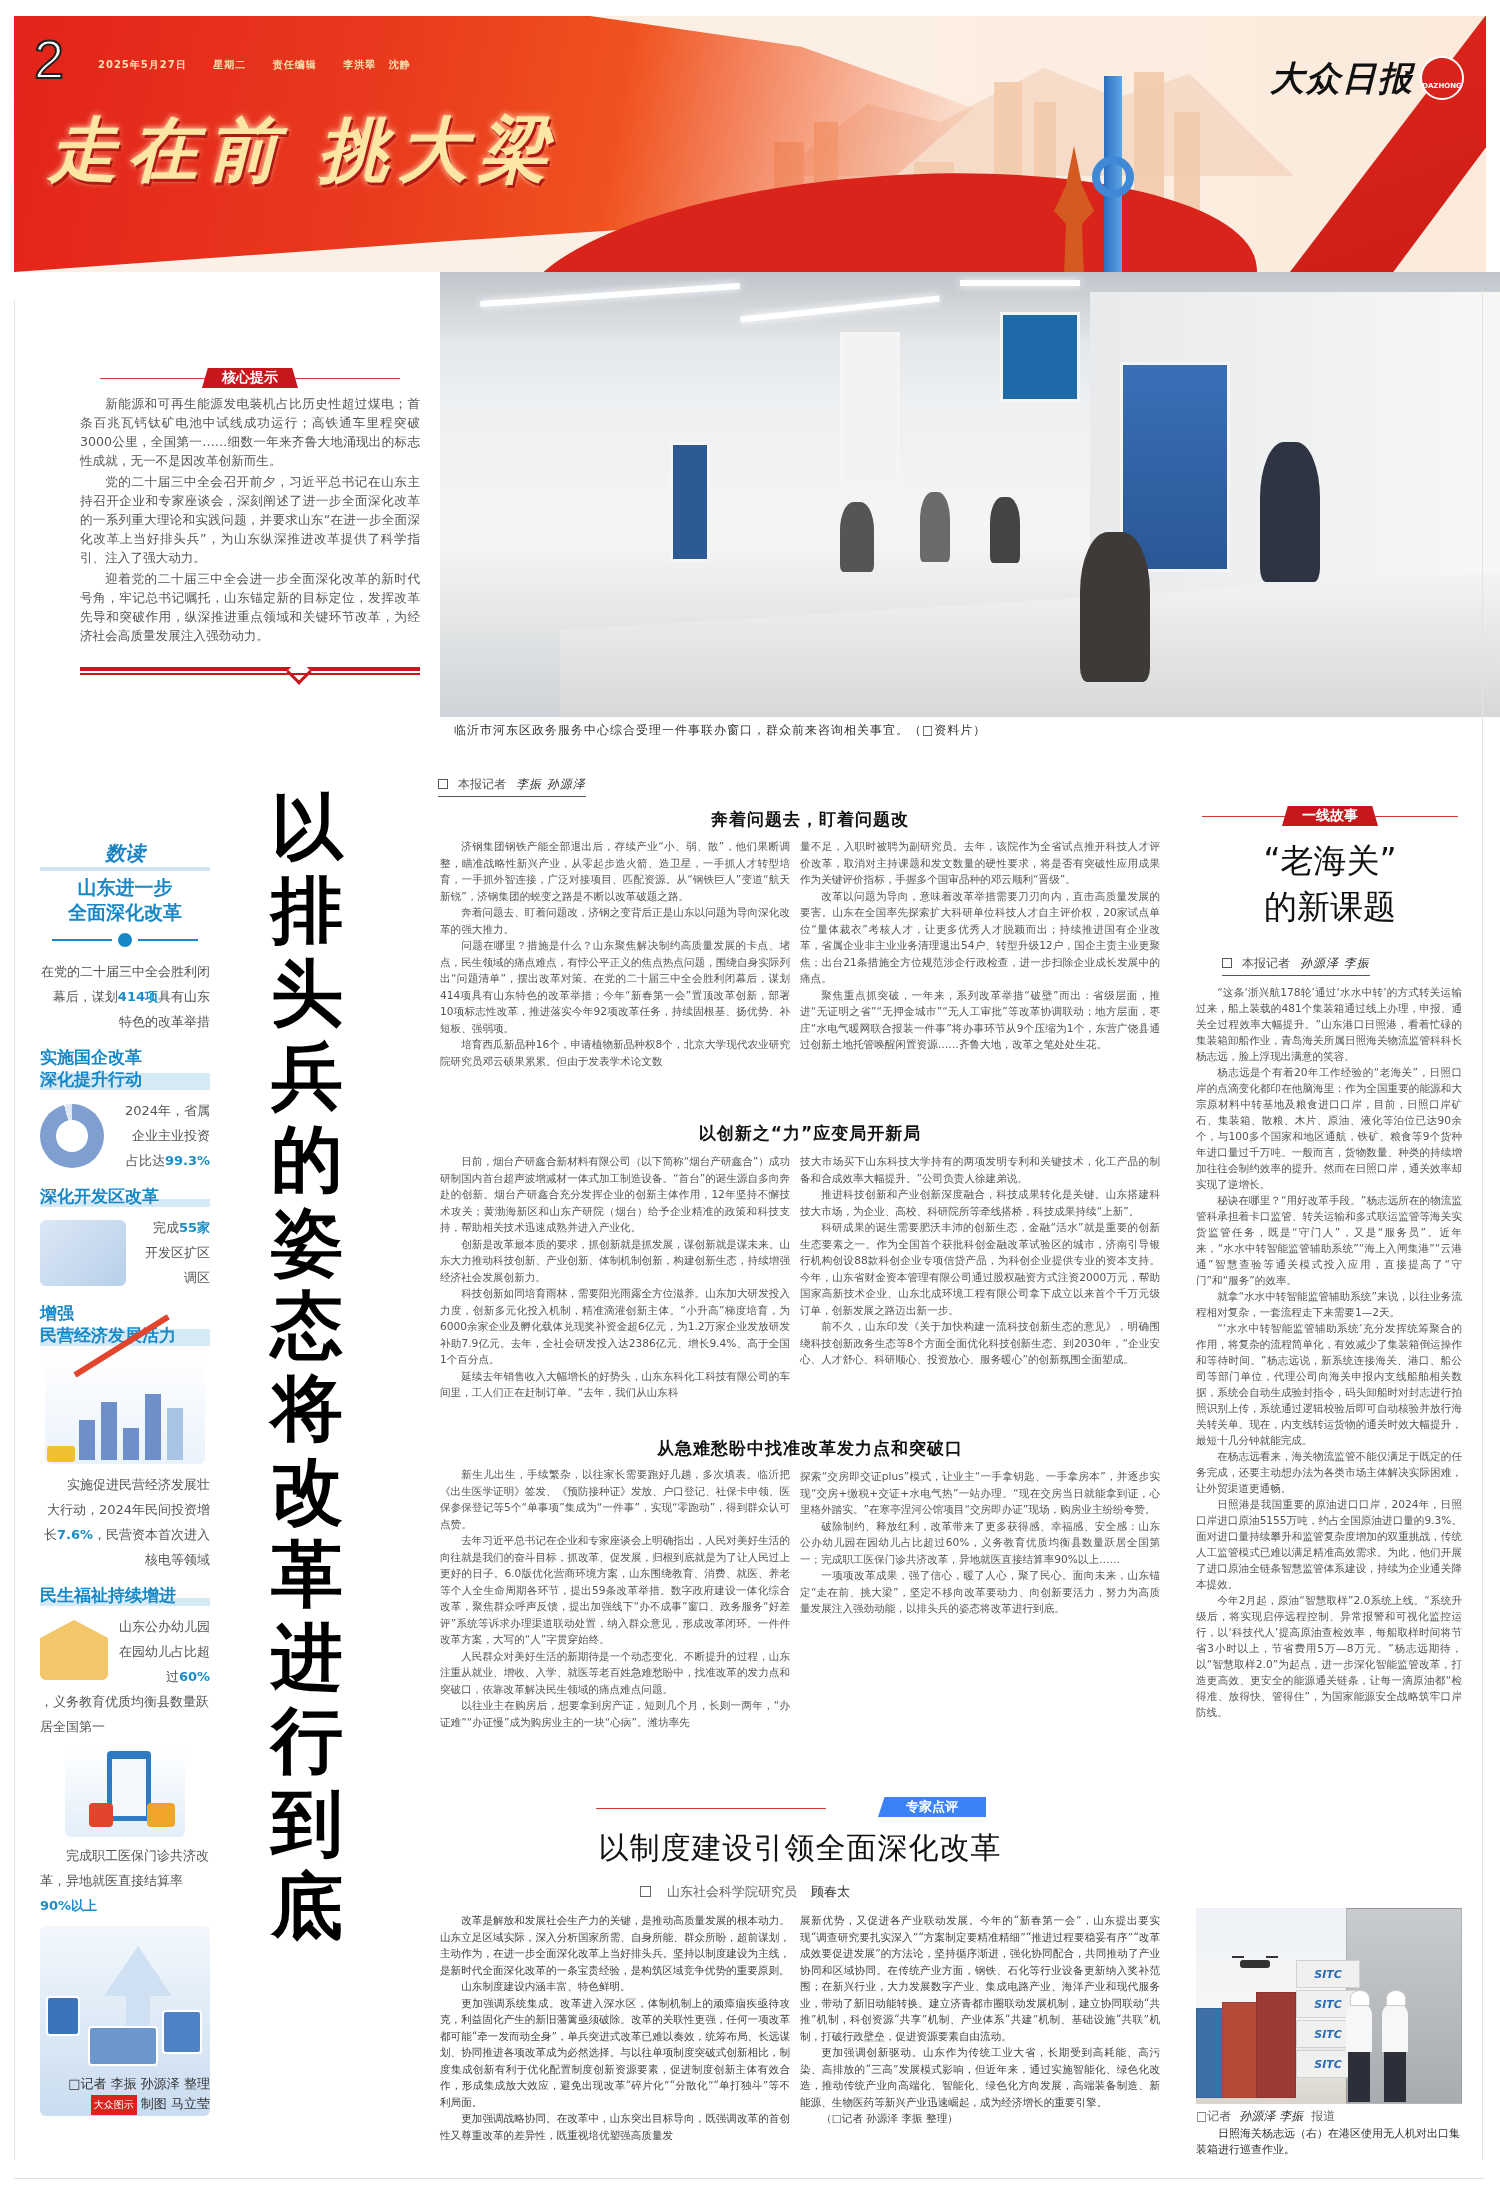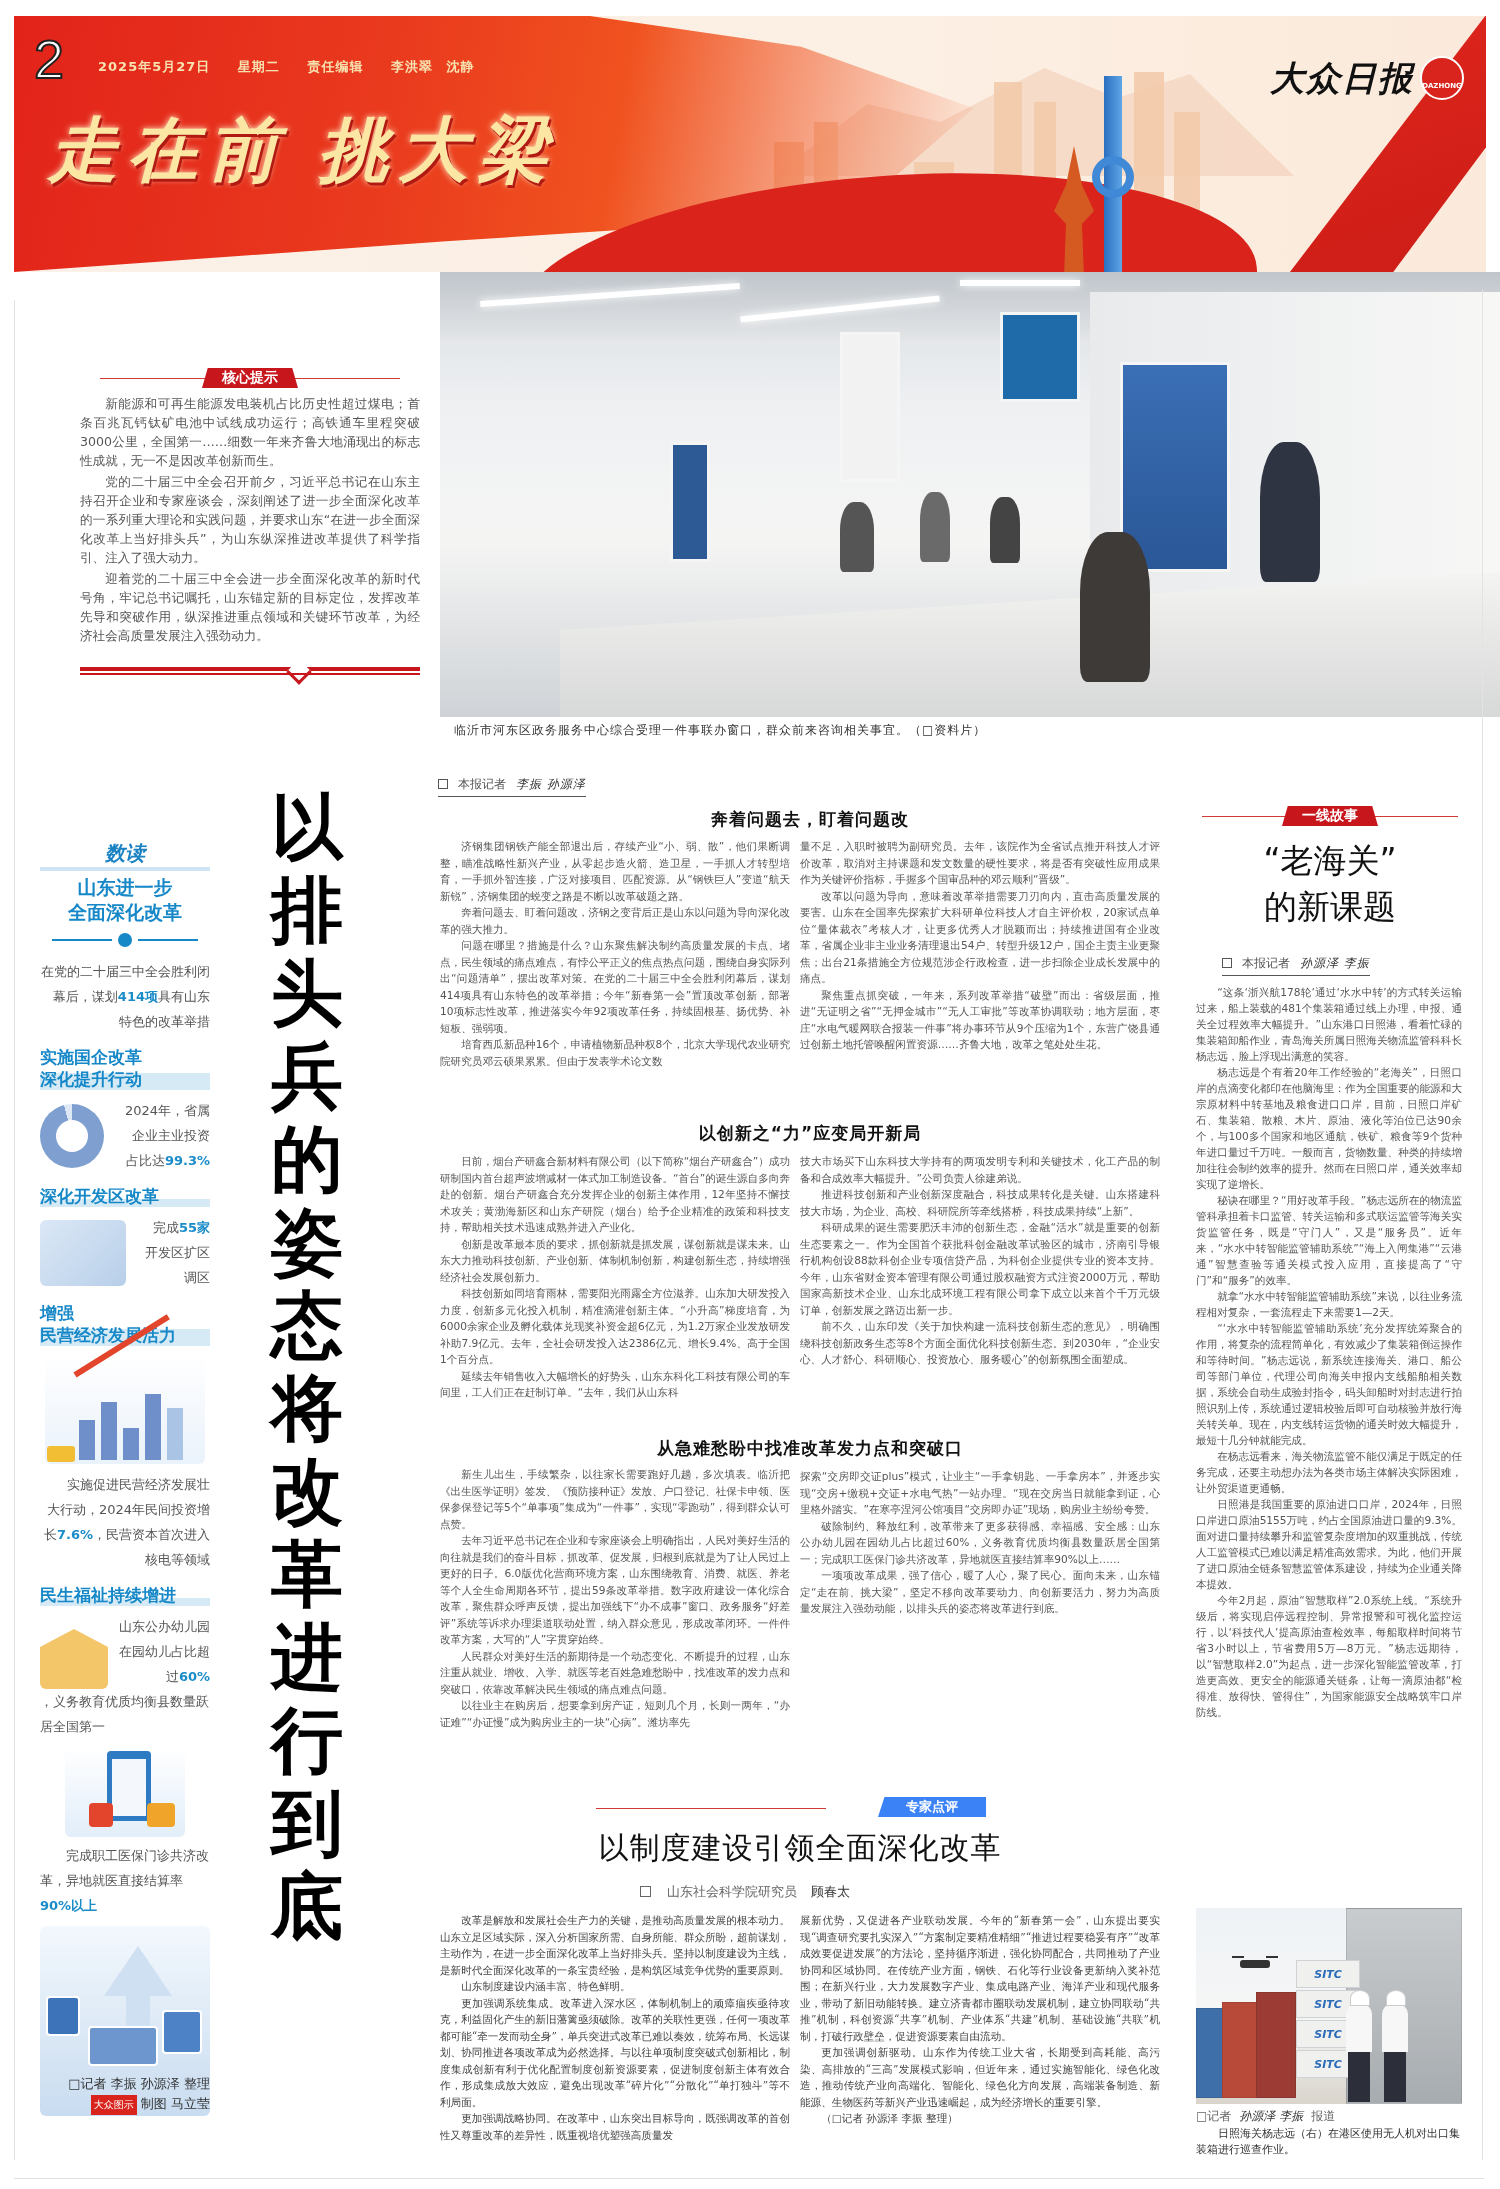--- a/index.html
+++ b/index.html
@@ -10,21 +10,21 @@
 .masthead{position:absolute;left:14px;top:16px;width:1472px;height:256px;overflow:hidden;background:linear-gradient(90deg,#fbf1e8 0%,#fcefe3 60%,#fbeadb 100%)}
 .mh-red{position:absolute;left:0;top:0;width:960px;height:256px;background:linear-gradient(100deg,#e2231a 0%,#ea3b1e 40%,#f0521f 62%,rgba(240,82,31,0) 100%);clip-path:polygon(0 0,60% 0,82% 12%,100% 36%,92% 62%,78% 80%,45% 88%,0 100%)}
 .mh-swoosh{position:absolute;left:500px;top:160px;width:740px;height:130px;background:#d9231b;border-radius:50% 50% 0 0/90% 90% 0 0;transform:rotate(-4deg)}
 .mh-swoosh2{position:absolute;left:1250px;top:-10px;width:260px;height:300px;background:linear-gradient(160deg,#e0261c,#c91c16);clip-path:polygon(88% 0,100% 0,100% 30%,40% 100%,0 100%)}
 .mh-mountain{position:absolute;left:760px;top:40px;width:520px;height:120px;background:#f3d3bd;opacity:.7;clip-path:polygon(0 100%,18% 40%,32% 55%,52% 10%,66% 35%,80% 15%,100% 100%)}
 .mh-city{position:absolute;bottom:40px;height:120px;background:#f2c8a8;opacity:.85}
 .mh-tower-blue{position:absolute;left:1090px;top:60px;width:18px;height:200px;background:linear-gradient(90deg,#2a6fc0,#5fa6e6)}
 .mh-tower-ring{position:absolute;left:1078px;top:140px;width:42px;height:42px;border:8px solid #3f89d6;border-radius:50%}
 .mh-tower-orange{position:absolute;left:1040px;top:130px;width:40px;height:130px;background:#d45a22;clip-path:polygon(50% 0,70% 30%,100% 50%,70% 60%,75% 100%,25% 100%,30% 60%,0 50%,30% 30%)}
 .page-num{position:absolute;left:20px;top:16px;font-family:"Liberation Sans",sans-serif;font-size:54px;color:#fff;-webkit-text-stroke:2px #222;line-height:1}
-.dateline{position:absolute;left:84px;top:42px;font-size:13px;color:#f7e2b0;letter-spacing:1px;font-weight:bold;word-spacing:8px}
+.dateline{position:absolute;left:84px;top:42px;font-size:10px;color:#f7e2b0;letter-spacing:1px;font-weight:bold;word-spacing:8px}
 .dateline span{margin-right:14px}
 .banner-title{position:absolute;left:34px;top:88px;font-family:"DejaVu Serif",serif;font-size:70px;font-weight:bold;font-style:italic;letter-spacing:10px;color:#fbe6a4;text-shadow:2px 3px 0 #b11a12,0 0 6px #fff7d0}
 .banner-title .gap{display:inline-block;width:30px}
 .paper-logo{position:absolute;right:72px;top:40px;font-family:"DejaVu Serif",serif;font-style:italic;font-size:34px;font-weight:bold;color:#111;letter-spacing:2px}
 .paper-badge{position:absolute;right:22px;top:40px;width:44px;height:44px;border-radius:50%;background:#d8241d;border:2px solid #fff;display:flex;align-items:flex-end;justify-content:center}
 .paper-badge span{font-size:7px;color:#fff;font-weight:bold;margin-bottom:8px}
 
 .coretip{position:absolute;left:80px;top:368px;width:340px}
 .tag{display:flex;align-items:center;justify-content:center;position:relative;height:20px}
 .tag::before{content:"";position:absolute;left:0;right:0;top:50%;height:1px;background:#d23b35}
@@ -221,21 +221,21 @@
       <span class="bar" style="left:56px;height:58px"></span>
       <span class="bar" style="left:78px;height:32px"></span>
       <span class="bar" style="left:100px;height:66px"></span>
       <span class="bar" style="left:122px;height:52px;background:#a9c4e4"></span>
       <span class="arrow"></span>
       <span class="coin"></span>
     </div>
     <div class="txt" style="text-align:right;text-indent:2em"><span>实施促进民营经济发展壮大行动，2024年民间投资增长</span><span class="hl">7.6%</span><span>，民营资本首次进入核电等领域</span></div>
 
     <div class="sub">民生福祉持续增进</div>
-    <div class="row" style="align-items:flex-end">
+    <div class="row" style="align-items:flex-start">
       <div class="illus illus-school" style="margin-top:6px"></div>
       <div class="txt" style="width:96px"><span>山东公办幼儿园在园幼儿占比超过</span><span class="hl">60%</span></div>
     </div>
     <div class="txt" style="text-align:left">，义务教育优质均衡县数量跃居全国第一</div>
 
     <div class="illus illus-med">
         <span class="clip"></span>
         <span class="cross"></span>
         <span class="wallet"></span>
       </div>

